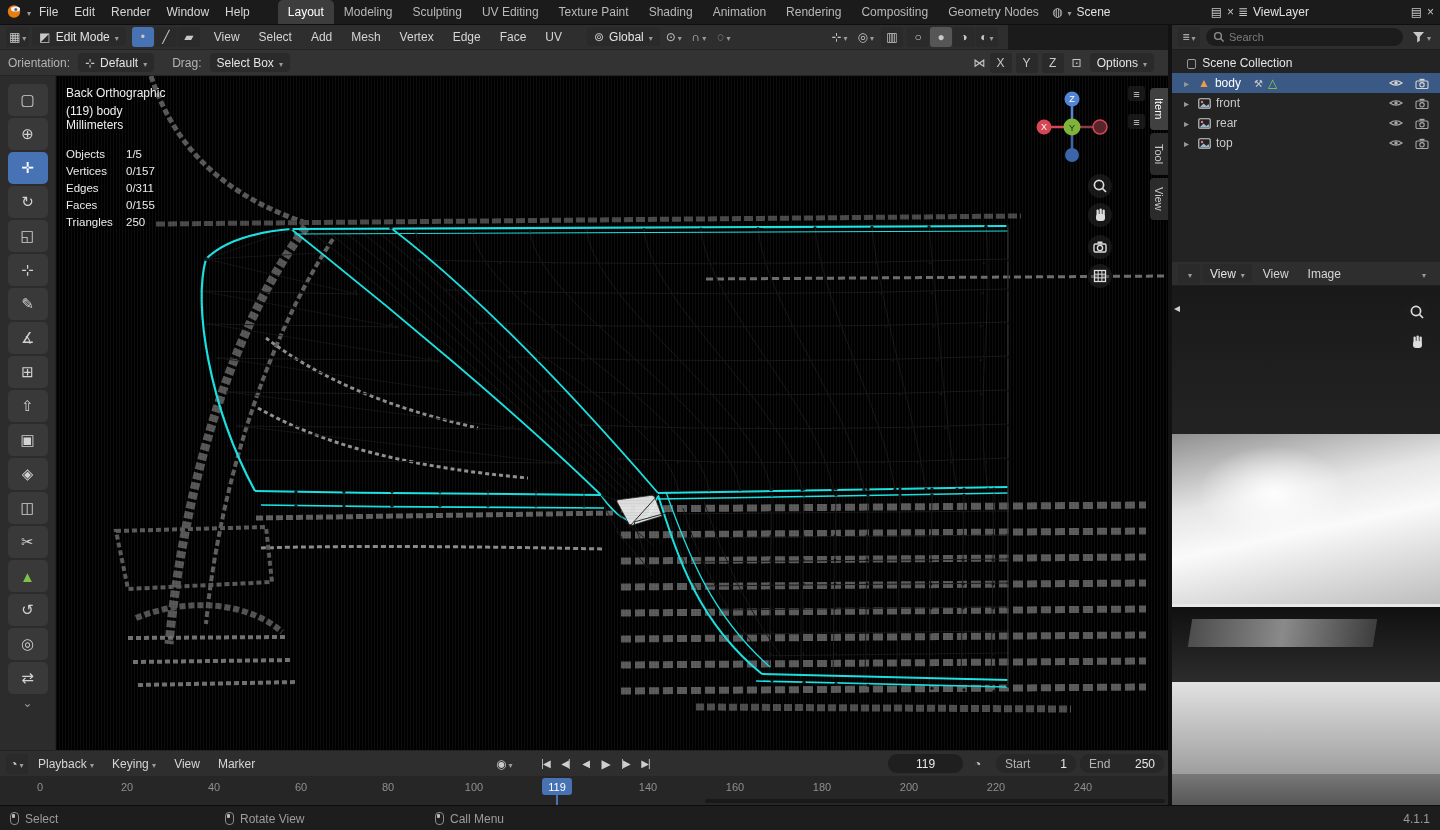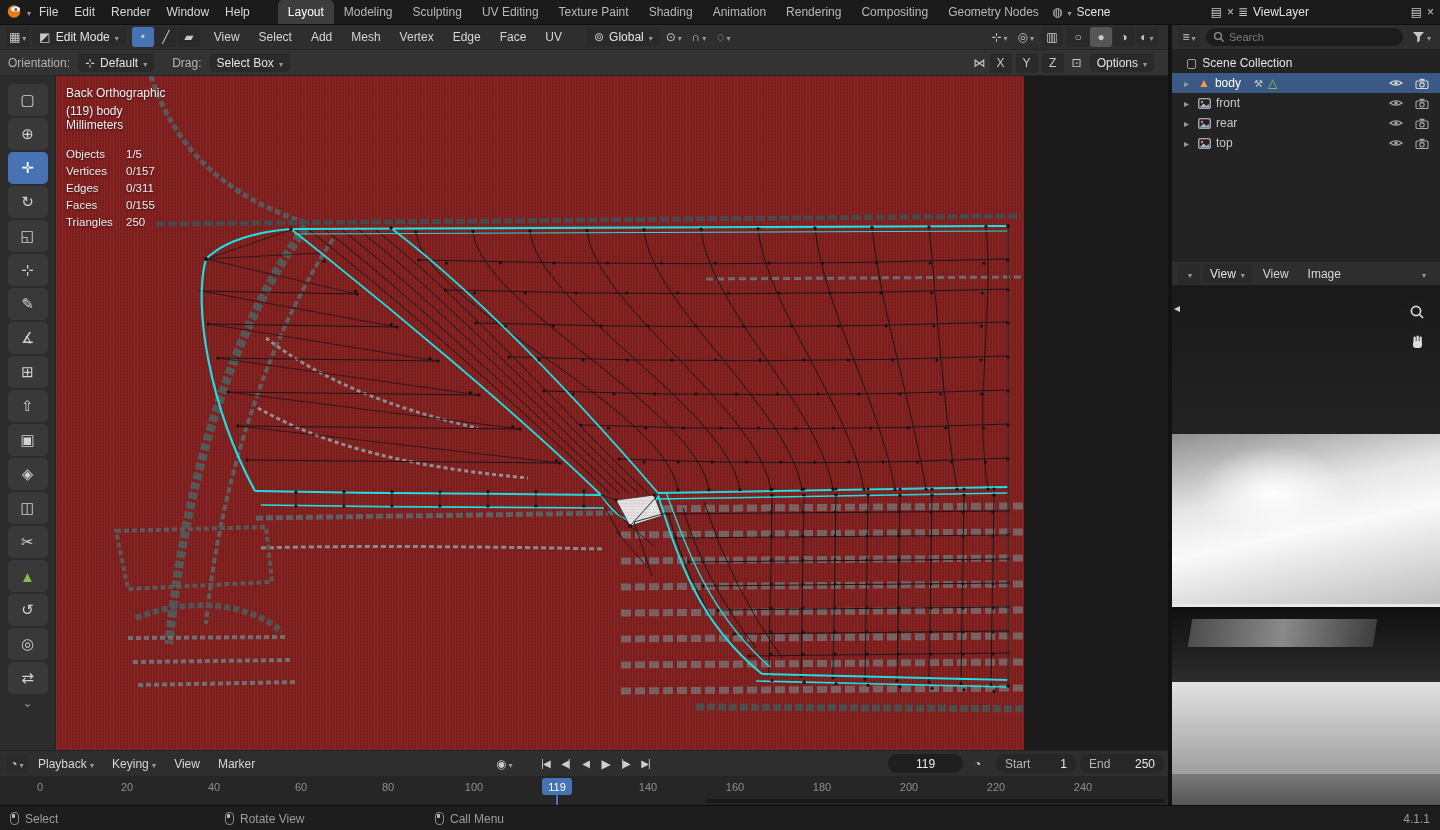--- a/index.html
+++ b/index.html
@@ -25,29 +25,29 @@
   .ic-mesh::before{content:"▲";color:#f19b4a} .ic-wrench::before{content:"⚒";font-size:10px}
   .ic-meshdata::before{content:"△";color:#8ed34f} .ic-scene::before{content:"◍"}
   .ic-layer::before{content:"≣"} .ic-copy::before{content:"▤"} .ic-x::before{content:"×"}
   .ic-mirror::before{content:"⋈"} .ic-snapbase::before{content:"⊡"} .ic-left::before{content:"◂"}
   .ic-arrow::before{content:"▸";color:#999;font-size:10px}
   
   #topbar{left:0;top:0;width:1440px;height:24px;background:#1b1b1b;box-shadow:0 1px 0 #0f0f0f;z-index:30}
   .wstab{padding:0 10px;height:24px;display:flex;align-items:center;color:#b9b9b9;border-radius:5px 5px 0 0;white-space:nowrap}
   .wstab.active{background:#3d3d3d;color:#fff}
   
-  #vp-header{left:0;top:24px;width:1168px;height:26px;background:#2e2e2e;border-bottom:1px solid #232323;z-index:20}
+  #vp-header{left:0;top:24px;width:1008px;height:26px;background:#2e2e2e;border-bottom:1px solid #232323;z-index:20}
   #tool-settings{left:0;top:50px;width:1168px;height:26px;background:#333;border-bottom:1px solid #232323;z-index:20}
   .lbl{color:#b4b4b4}
   
   #toolbar{left:0;top:76px;width:56px;height:674px;background:#2c2c2c;border-right:1px solid #232323;z-index:15;padding-top:6px}
   .tool{width:40px;height:32px;margin:2px auto;border-radius:5px;display:flex;align-items:center;justify-content:center;font-size:15px;color:#d2d2d2;background:#393939}
   .tool.green{color:#7ec24a}
   
-  #viewport{left:56px;top:76px;width:968px;height:674px;background:#7f1d1d;overflow:hidden;z-index:5}
+  #viewport{left:56px;top:76px;width:1112px;height:674px;background:#000000;overflow:hidden;z-index:5}
   #viewport .noise{position:absolute;inset:0;background:
      repeating-linear-gradient(0deg,rgba(0,0,0,.045) 0 1px,transparent 1px 3px),
      repeating-linear-gradient(90deg,rgba(255,255,255,.05) 0 1px,transparent 1px 3px);pointer-events:none}
   .ovl{color:#efefef;text-shadow:0 1px 2px rgba(0,0,0,.55);font-size:12px}
   .srow{display:flex;font-size:11.5px;color:#ececec;text-shadow:0 1px 2px rgba(0,0,0,.5);line-height:17px}
   .srow .sl{width:60px}
   .rtab{width:18px;height:42px;background:#2b2b2b;color:#c9c9c9;border-radius:4px 0 0 4px;margin-bottom:3px;
         display:flex;align-items:center;justify-content:center;writing-mode:vertical-rl;font-size:11px}
   .rtab.active{background:#404040;color:#fff}
   .navbtn{width:24px;height:24px;border-radius:50%;background:rgba(50,50,50,.42);display:flex;align-items:center;justify-content:center}

